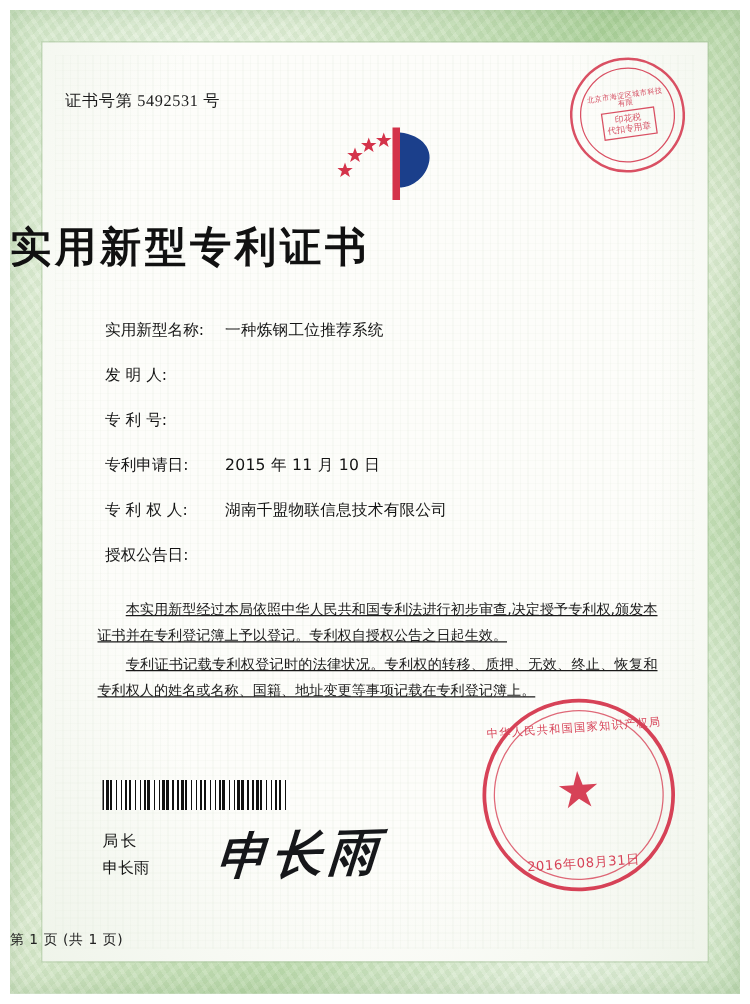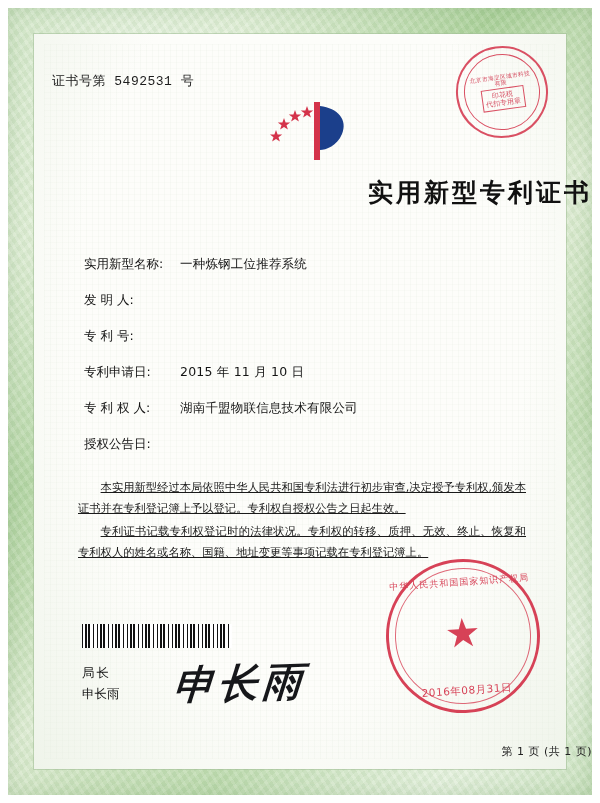--- a/index.html
+++ b/index.html
@@ -73,21 +73,21 @@
   }
 
   
   .serial {
     position: absolute;
     left: 44px;
     top: 64px;
     font-size: 13px;
     color: #1c1c1c;
     letter-spacing: .5px;
-    font-family: Liberation Mono, monospace;
+    font-family: Liberation Serif, serif;
     white-space: nowrap;
   }
 
   
   .top-seal {
     position: absolute;
     right: 44px;
     top: 38px;
     width: 88px;
     height: 88px;
@@ -136,22 +136,22 @@
     height: 70px;
   }
   .logo svg { display:block; }
 
   
   .main-title {
     position: absolute;
     left: 0;
     right: 0;
     top: 168px;
-    text-align: right;
-    font-size: 25px;
+    text-align: left;
+    font-size: 33px;
     font-weight: bold;
     letter-spacing: 3px;
     color: #111;
     font-family: "DejaVu Sans", "Liberation Sans", sans-serif;
   }
 
   
   .fields {
     position: absolute;
     left: 76px;
@@ -285,21 +285,21 @@
     font-size: 10.5px;
     letter-spacing: .5px;
   }
 
   
   .footer {
     position: absolute;
     left: 0;
     right: 0;
     bottom: 36px;
-    text-align: right;
+    text-align: left;
     font-size: 11px;
     color: #222;
     letter-spacing: .5px;
   }
 </style>
 </head>
 <body>
 
 <div class="page">
   <div class="certificate">

